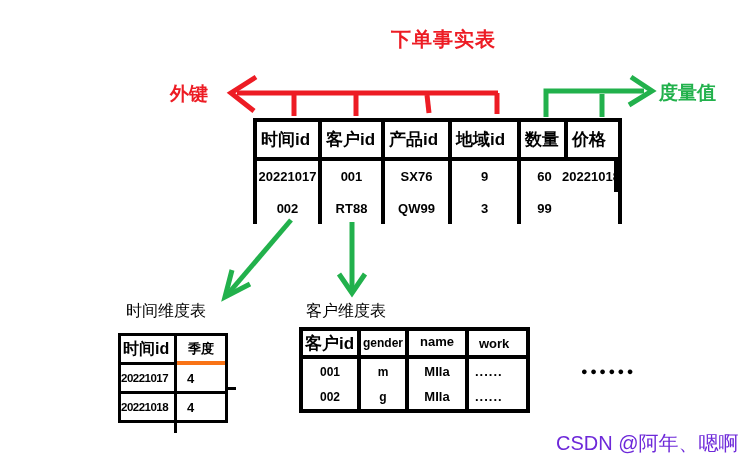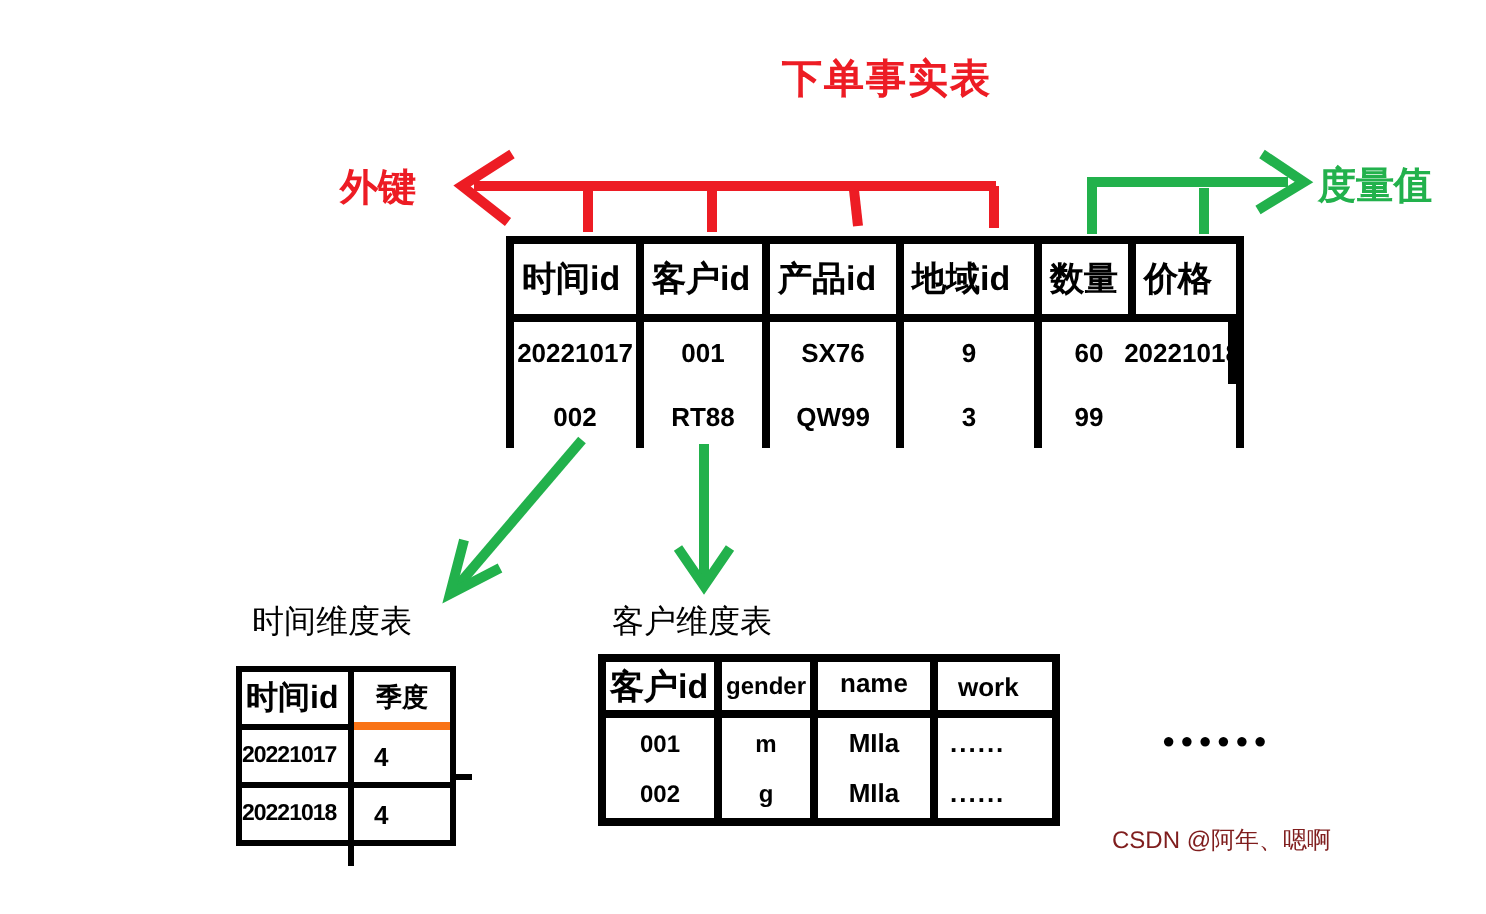--- a/index.html
+++ b/index.html
@@ -55,21 +55,21 @@
   .cust-table .h{border-bottom:4px solid #000;font-weight:bold;}
   .cust-table .h.big{font-size:17px;padding-left:2px;}
   .cust-table .h.sm{font-size:12px;padding-left:2px;}
   .cust-table .h.md{font-size:13px;justify-content:center;align-items:flex-start;padding-top:3px;}
   .cust-table .h.wk{font-size:13px;padding-left:10px;}
   .cust-table .d{font-size:12px;font-weight:bold;justify-content:center;}
   .cust-table .d.nm{font-size:13px;}
   .cust-table .d.dots{justify-content:flex-start;padding-left:6px;font-size:13px;letter-spacing:1px;}
 
   .big-dots{left:581px;top:365px;font-size:11px;letter-spacing:2.5px;color:#000;font-weight:bold;}
-  .watermark{left:556px;top:412px;font-size:12px;color:#7f1d1d;}
+  .watermark{left:556px;top:430px;font-size:20px;color:#6d28d9;}
 </style>
 </head>
 <body>
 
 <div class="canvas">
 
   <div class="abs diagram-title">下单事实表</div>
   <div class="abs fk-label">外键</div>
   <div class="abs mv-label">度量值</div>
 

